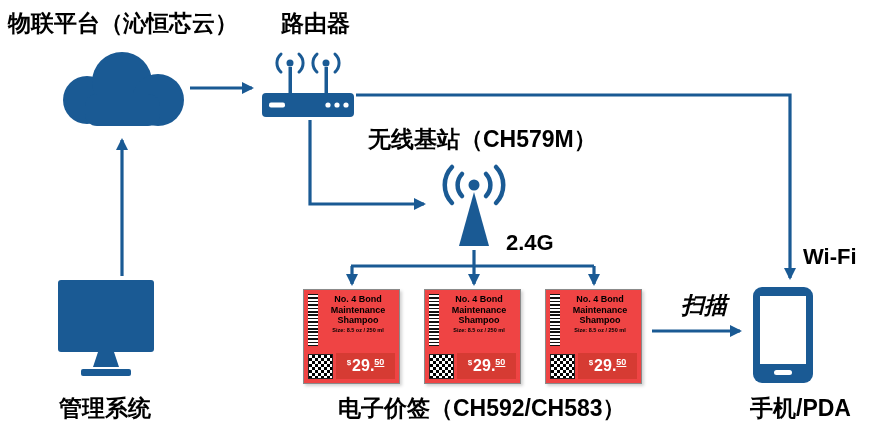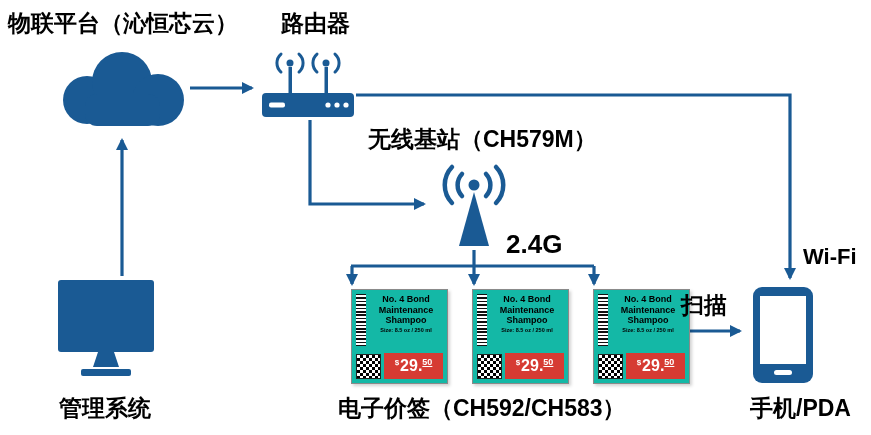--- a/index.html
+++ b/index.html
@@ -8,39 +8,39 @@
     font-family:"Liberation Sans","DejaVu Sans",sans-serif;color:#000;
   }
   
   .connectors{position:absolute;left:0;top:0;width:871px;height:435px;pointer-events:none;}
   .connectors path.ln{fill:none;stroke:#1a5a94;stroke-width:3.2px;}
   
   .lbl{position:absolute;font-weight:600;white-space:nowrap;font-size:23px;line-height:1.15;}
   .lbl-iot{left:8px;top:10px;}
   .lbl-router{left:281px;top:10px;}
   .lbl-station{left:368px;top:126px;}
-  .lbl-freq{left:506px;top:230px;font-size:26px;}
+  .lbl-freq{left:506px;top:230px;font-size:22px;}
   .lbl-wifi{left:803px;top:244px;font-size:22px;}
-  .lbl-scan{left:681px;top:292px;}
+  .lbl-scan{left:681px;top:292px;font-style:italic;}
   .lbl-mgmt{left:59px;top:395px;}
   .lbl-tags{left:322px;top:395px;margin-left:16px;}
   .lbl-phone{left:729px;top:395px;margin-left:21px;}
   
   .icon{position:absolute;color:#1a5a94;}
   .icon svg{display:block;width:100%;height:100%;}
   .ic-cloud{left:55px;top:42px;width:135px;height:90px;}
   .ic-router{left:260px;top:45px;width:96px;height:80px;}
   .ic-station{left:435px;top:158px;width:78px;height:92px;}
   .ic-monitor{left:58px;top:280px;width:96px;height:106px;}
   .ic-phone{left:752px;top:286px;width:62px;height:98px;}
   
   .tag{
-    position:absolute;top:289px;width:97px;height:95px;background:#14b8a6;
+    position:absolute;top:289px;width:97px;height:95px;background:#ef4444;
     border:1px solid #8a8a8a;box-sizing:border-box;padding:4px 4px 4px 4px;
-    display:flex;flex-direction:column;box-shadow:2px 2px 3px rgba(0,0,0,.18);margin-left:48px;
+    display:flex;flex-direction:column;box-shadow:2px 2px 3px rgba(0,0,0,.18);
   }
   .tag1{left:303px;} .tag2{left:424px;} .tag3{left:545px;}
   .tag-top{flex:1;display:flex;}
   .barcode{
     width:10px;height:52px;margin-right:3px;
     background:repeating-linear-gradient(to bottom,#111 0 1.5px,#fff 1.5px 3.4px);
   }
   .tag-text{flex:1;text-align:center;}
   .t1{font-size:9px;font-weight:bold;line-height:1.18;}
   .t2{font-size:5.5px;font-weight:bold;margin-top:1px;}

